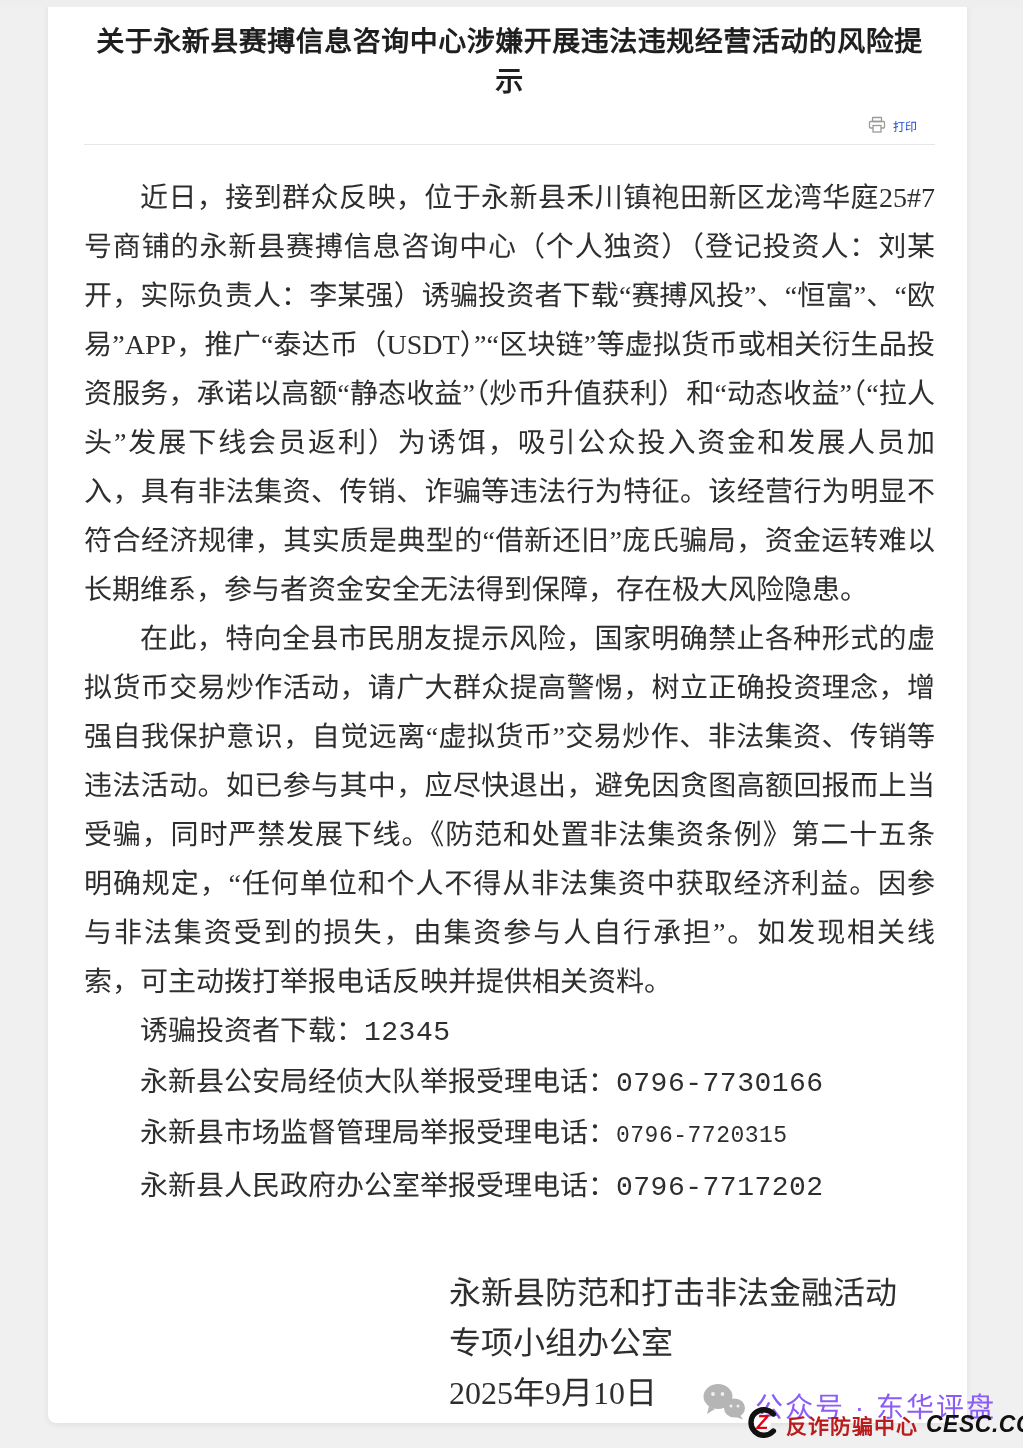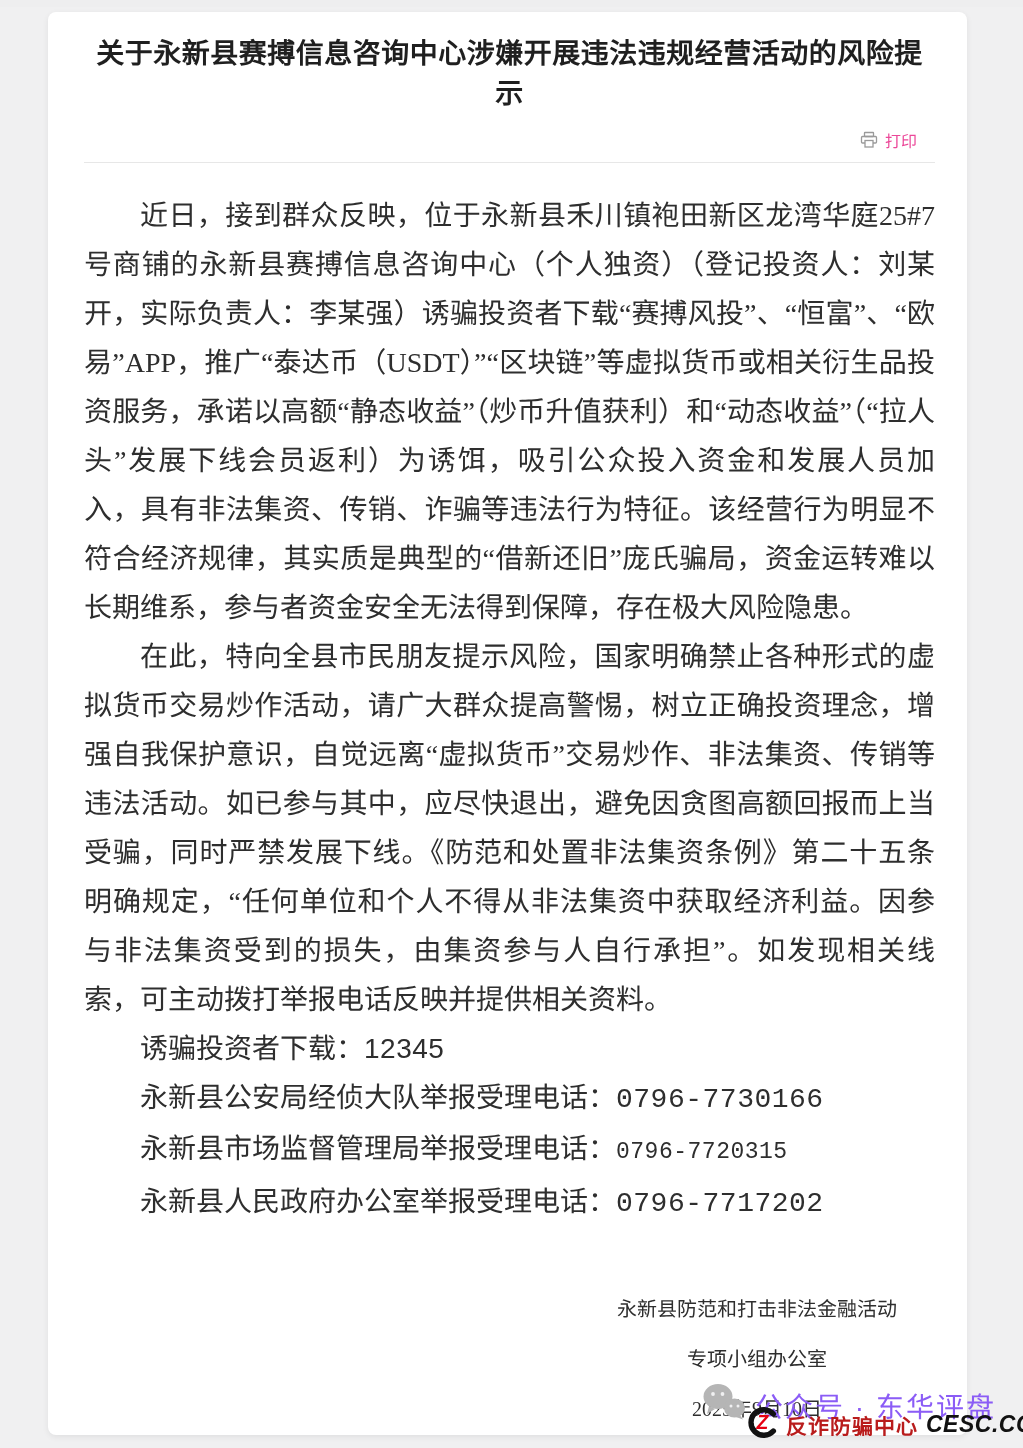--- a/index.html
+++ b/index.html
@@ -9,21 +9,21 @@
     width: 1023px;
     height: 1448px;
     margin: 0 auto;
     background: #f0f0f1;
     overflow: hidden;
     font-family: "Liberation Serif", "DejaVu Serif", serif;
   }
   .sheet {
     position: absolute;
     left: 48px;
-    top: 12px;
+    top: 0;
     width: 919px;
     height: 1423px;
     background: #ffffff;
     box-shadow: 0 2px 6px rgba(0,0,0,0.07);
     border-radius: 8px;
   }
   .sheet-inner {
     padding: 16px 32px 0 36px;
   }
   .doc-title {
@@ -35,23 +35,23 @@
     line-height: 40px;
     color: #1f1f1f;
     letter-spacing: 0.5px;
   }
   .print-row {
     margin-top: 14px;
     display: flex;
     justify-content: flex-end;
     align-items: center;
     gap: 7px;
-    color: #ec4899;
-    font-family: "Liberation Sans", "DejaVu Sans", sans-serif;
-    font-size: 16px;
+    color: #1d4ed8;
+    font-family: "Liberation Sans", "DejaVu Sans", sans-serif;
+    font-size: 12px;
     cursor: pointer;
     user-select: none;
     padding-right: 18px;
     text-align: right;
   }
   .print-row svg { display: block; }
   .divider {
     border: none;
     border-top: 1px solid #e7e7e7;
     margin-top: 10px;
@@ -68,28 +68,28 @@
     text-justify: inter-character;
   }
   .hotline {
     padding-left: 2em;
     line-height: 49px;
   }
   .hotline .num {
     font-family: Liberation Mono, monospace;
     letter-spacing: 0.5px;
   }
-  .hotline .num.serif { font-family: Liberation Sans, sans-serif; }
+  .hotline .num.serif { font-family: Liberation Mono, monospace; }
   .hotline .num.small { font-size: 23px; }
   .signature {
     margin: 56px 38px 0 auto;
     width: fit-content;
-    text-align: center;
+    text-align: left;
     color: #2e2e2e;
-    font-size: 20px;
+    font-size: 32px;
     line-height: 50px;
   }
   .footer-wechat {
     position: absolute;
     left: 702px;
     top: 1383px;
     display: flex;
     align-items: center;
     gap: 9px;
     color: #8b5cf6;

